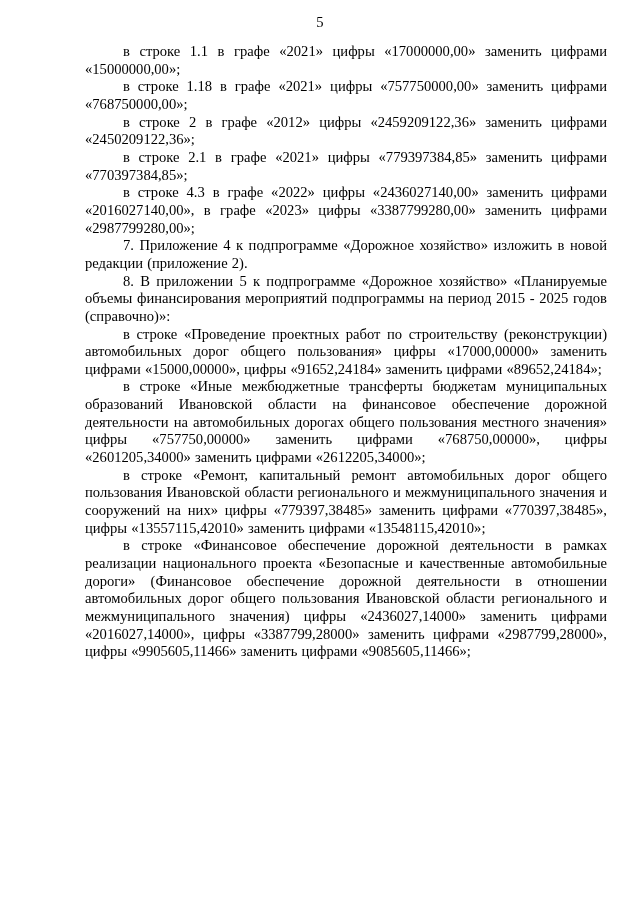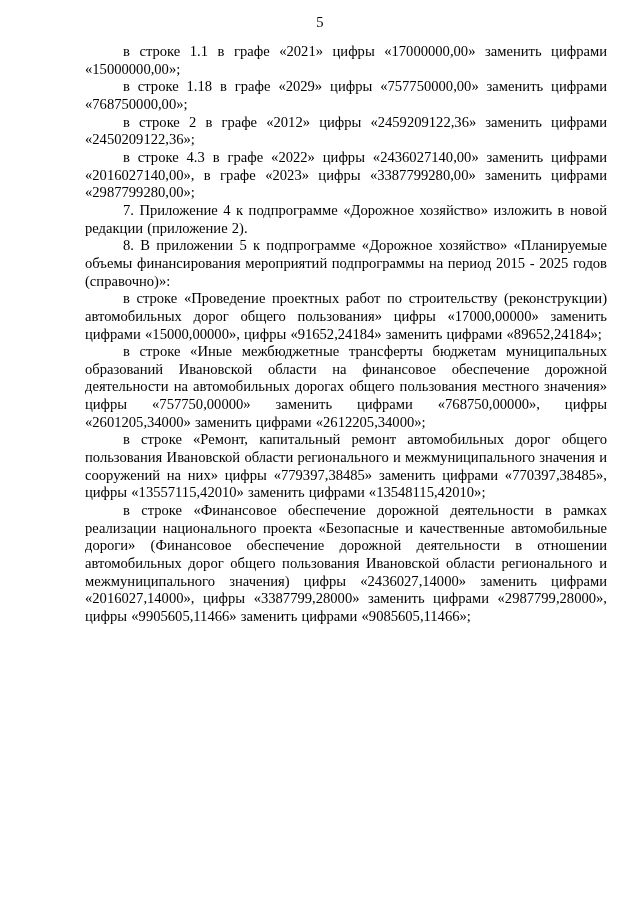--- a/index.html
+++ b/index.html
@@ -42,22 +42,23 @@
     word-spacing: 0.5px;
   }
 </style>
 </head>
 <body>
 
 <div class="page">
   <div class="page-number">5</div>
   <div class="content">
     <p class="para">в строке 1.1 в графе «2021» цифры «17000000,00» заменить цифрами «15000000,00»;</p>
-    <p class="para">в строке 1.18 в графе «2029» цифры «757750000,00» заменить цифрами «768750000,00»;</p>
+    <p class="para">в строке 1.18 в графе «2021» цифры «757750000,00» заменить цифрами «768750000,00»;</p>
     <p class="para">в строке 2 в графе «2012» цифры «2459209122,36» заменить цифрами «2450209122,36»;</p>
+    <p class="para">в строке 2.1 в графе «2021» цифры «779397384,85» заменить цифрами «770397384,85»;</p>
     <p class="para">в строке 4.3 в графе «2022» цифры «2436027140,00» заменить цифрами «2016027140,00», в графе «2023» цифры «3387799280,00» заменить цифрами «2987799280,00»;</p>
     <p class="para">7. Приложение 4 к подпрограмме «Дорожное хозяйство» изложить в новой редакции (приложение 2).</p>
     <p class="para">8. В приложении 5 к подпрограмме «Дорожное хозяйство» «Планируемые объемы финансирования мероприятий подпрограммы на период 2015 - 2025 годов (справочно)»:</p>
     <p class="para">в строке «Проведение проектных работ по строительству (реконструкции) автомобильных дорог общего пользования» цифры «17000,00000» заменить цифрами «15000,00000», цифры «91652,24184» заменить цифрами «89652,24184»;</p>
     <p class="para">в строке «Иные межбюджетные трансферты бюджетам муниципальных образований Ивановской области на финансовое обеспечение дорожной деятельности на автомобильных дорогах общего пользования местного значения» цифры «757750,00000» заменить цифрами «768750,00000», цифры «2601205,34000» заменить цифрами «2612205,34000»;</p>
     <p class="para">в строке «Ремонт, капитальный ремонт автомобильных дорог общего пользования Ивановской области регионального и межмуниципального значения и сооружений на них» цифры «779397,38485» заменить цифрами «770397,38485», цифры «13557115,42010» заменить цифрами «13548115,42010»;</p>
     <p class="para">в строке «Финансовое обеспечение дорожной деятельности в рамках реализации национального проекта «Безопасные и качественные автомобильные дороги» (Финансовое обеспечение дорожной деятельности в отношении автомобильных дорог общего пользования Ивановской области регионального и межмуниципального значения) цифры «2436027,14000» заменить цифрами «2016027,14000», цифры «3387799,28000» заменить цифрами «2987799,28000», цифры «9905605,11466» заменить цифрами «9085605,11466»;</p>
   </div>
 </div>
 

